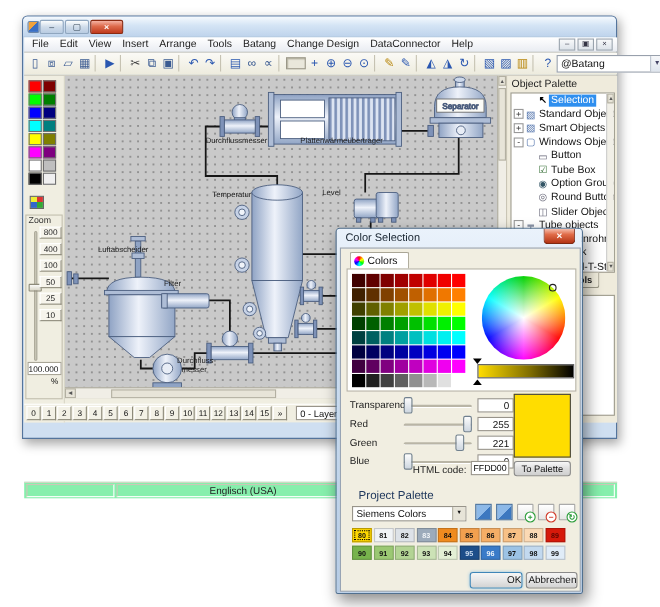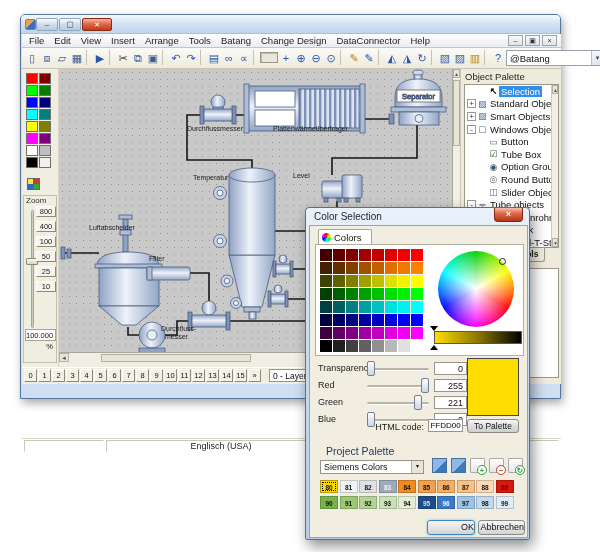--- a/index.html
+++ b/index.html
@@ -70,21 +70,21 @@
 .tree-label{padding:0 2px;white-space:nowrap;font-size:9.5px;color:#111}
 .tree-label.sel{background:#2f8fef;color:#fff}
 .op-sb{position:absolute;right:0;top:0;width:7px;height:100%;background:#f1efe7;border-left:1px solid #ccc;font-size:5px;color:#555}
 .op-tab{position:absolute;left:36px;top:179px;width:48px;height:14px;background:#f1eddd;border:1px solid #9b9888;border-top:none;border-radius:0 0 3px 3px;font-size:8.5px;font-weight:bold;text-align:center;line-height:12px;color:#222}
 .op-lower{position:absolute;left:4px;top:199px;width:94px;height:110px;background:#fff;border:1px solid #9b9888}
 
 .layerbar{position:absolute;left:0;top:298px;width:437px;height:16px;background:#f0eee1;border-top:1px solid #fff;display:flex;align-items:center;padding-left:2px;gap:1px}
 .lb-btn{width:13px;height:13px;background:#f3f1e6;border:1px solid;border-color:#fff #8d8a7a #8d8a7a #fff;font-size:7.5px;text-align:center;line-height:11px;flex:none}
 .lb-combo{margin-left:7px;width:85px;height:13px;background:#fff;border:1px solid #98948a;display:flex;align-items:center;font-size:8.5px;padding-left:3px}
 .lb-combo .arrow{margin-left:auto;width:11px;height:11px;background:#e7e4d8;border-left:1px solid #b3b0a2;font-size:6px;text-align:center;line-height:10px}
-.statusbar{position:absolute;left:0;top:369px;width:539px;height:15px;background:#ffffff;display:flex;gap:2px;padding:1px 2px;border-top:1px solid #d8d5c6}
+.statusbar{position:absolute;left:0;top:369px;width:539px;height:15px;background:#86efac;display:flex;gap:2px;padding:1px 2px;border-top:1px solid #d8d5c6}
 .sb-cell{height:12px;border:1px solid;border-color:#cbc7b8 #fff #fff #cbc7b8;font-size:9px;color:#222;text-align:center;line-height:11px}
 
 #dlg{position:absolute;left:305px;top:207px;width:225px;height:333px;background:linear-gradient(#eaf2fb,#cadcf0 40%,#b6cce6);border:1px solid #51708f;border-radius:4px 4px 2px 2px;box-shadow:3px 6px 14px rgba(0,0,0,.45);z-index:20}
 .d-title{position:absolute;left:8px;top:3px;font-size:10px;color:#16222e}
 .d-close{position:absolute;right:6px;top:0;width:29px;height:14px;background:linear-gradient(#f6c0af,#e06b48 40%,#b33414);border:1px solid #7e2912;border-top:none;border-radius:0 0 4px 4px;color:#fff;font-size:9px;text-align:center;line-height:12px;font-weight:bold}
 .d-body{position:absolute;left:3px;top:17px;width:219px;height:313px;background:#f1eee1;border:1px solid #98a4b4}
 .d-tab{position:absolute;left:8px;top:3px;width:54px;height:16px;background:#fff;border:1px solid #aaa696;border-bottom:none;border-radius:2px 2px 0 0;display:flex;align-items:center;padding-left:3px;gap:3px;font-size:9.5px}
 .d-tabicon{width:9px;height:9px;border-radius:50%;background:conic-gradient(#f00,#ff0,#0f0,#0ff,#00f,#f0f,#f00);flex:none}
 .d-content{position:absolute;left:5px;top:18px;width:209px;height:112px;background:#fff;border:1px solid #b4b0a0}
 .d-grid{position:absolute;left:4px;top:4px;display:grid;grid-template-columns:repeat(8,12px);gap:1px}

